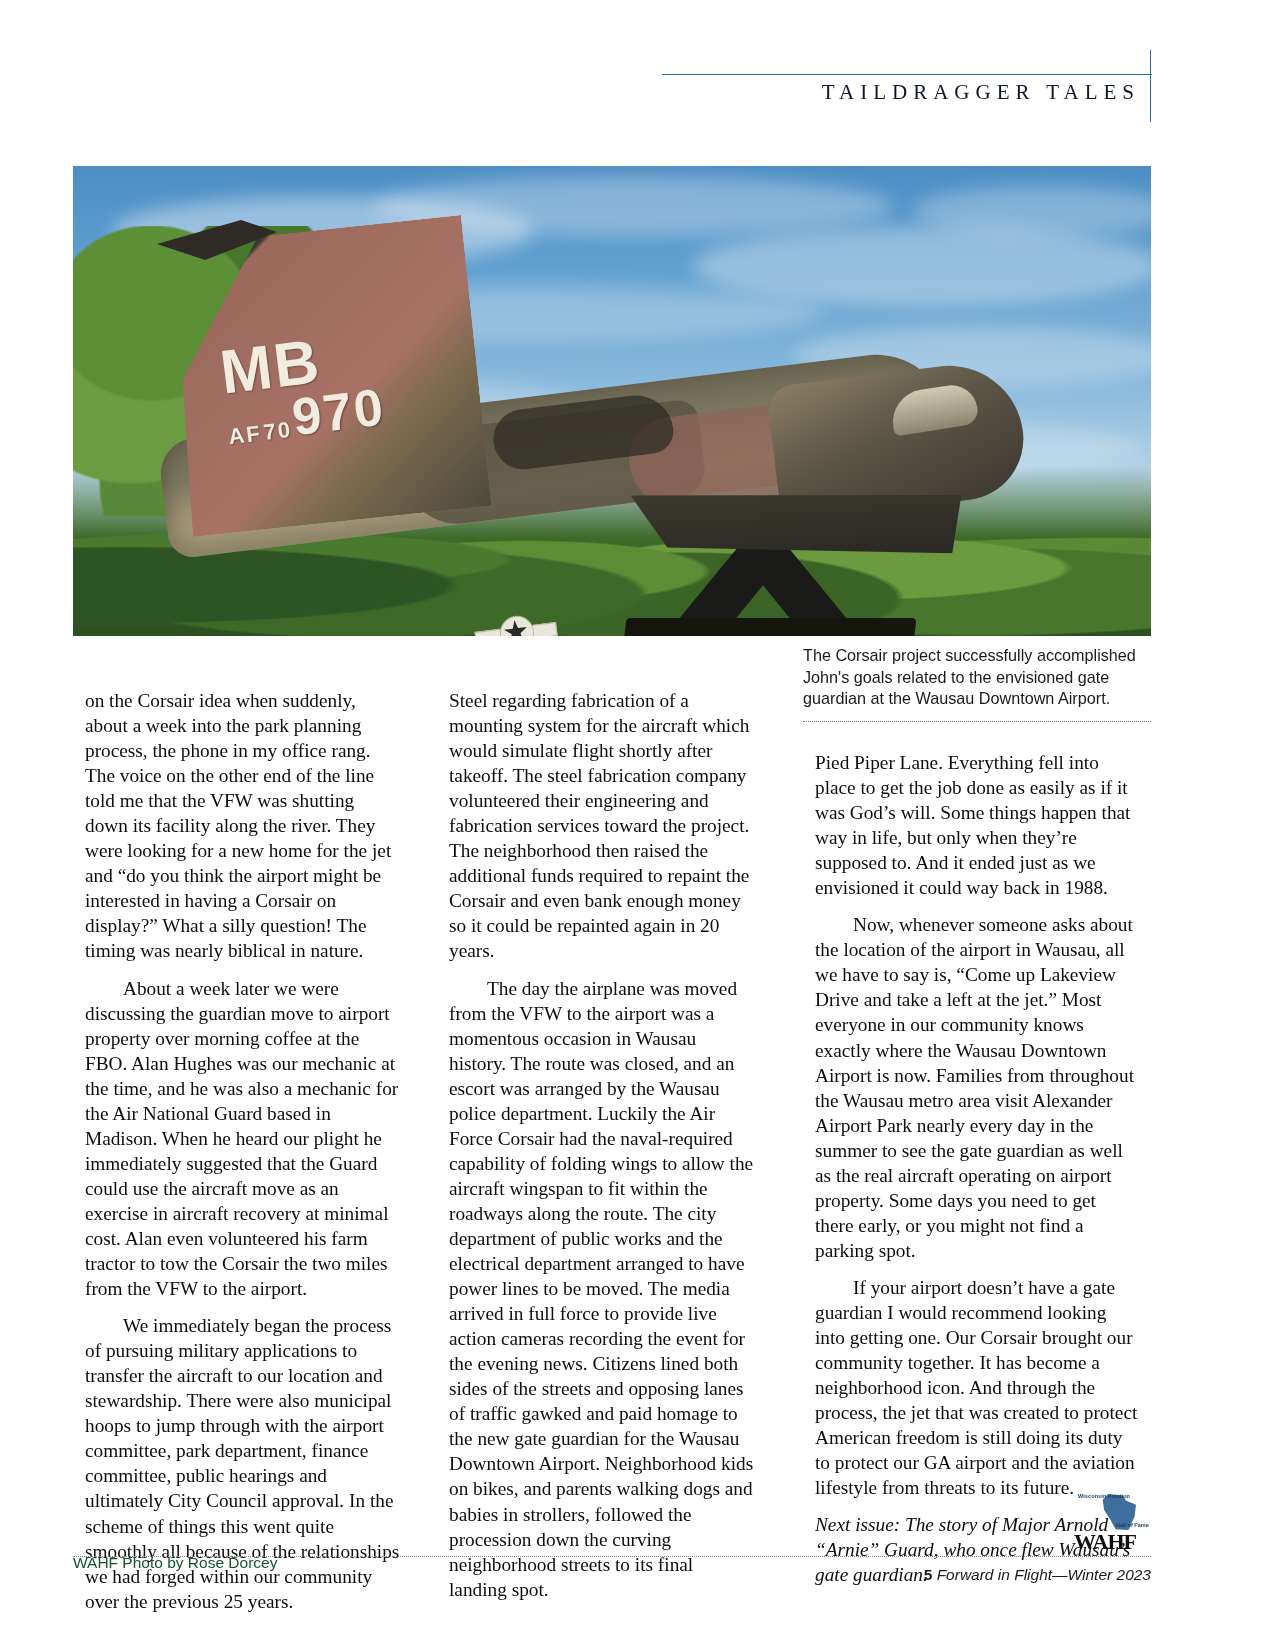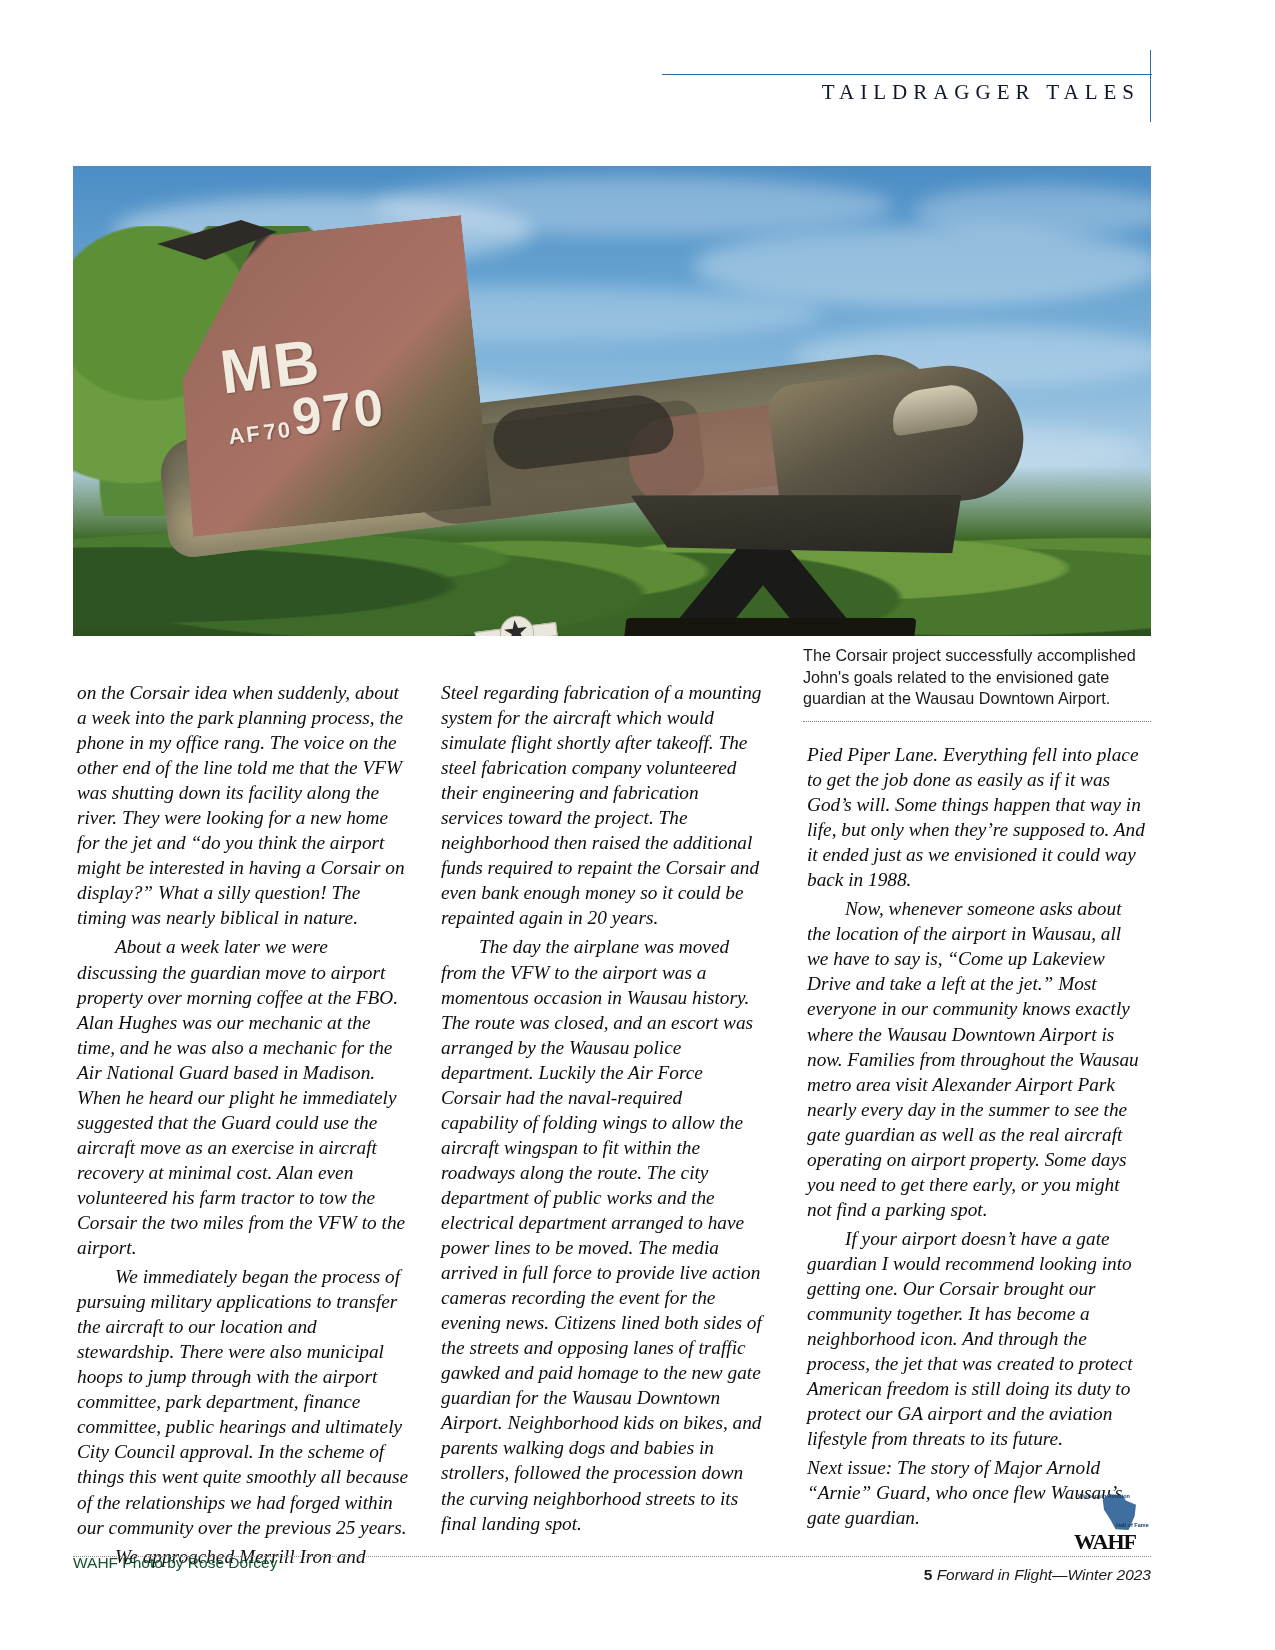--- a/index.html
+++ b/index.html
@@ -279,21 +279,21 @@
 
   
   .col {
     position: absolute;
     font-family: "Liberation Serif", serif;
     font-size: 19.3px;
     line-height: 25.05px;
     text-align: left;
     color: #0d0d0d;
   }
-  .col p { margin: 4px; font-style: italic; }
+  .col p { margin: 12px; }
   .col p.ind { text-indent: 38px; }
 
   #col1 { left: 73px;  top: 676px; width: 340px; }
   #col2 { left: 437px; top: 676px; width: 330px; }
   #col3 { left: 803px; top: 738px; width: 348px; }
 
   .next-issue {
     margin-top: 25px;
     font-style: italic;
   }
@@ -433,21 +433,20 @@
     </div>
   </div>
 
   <div class="caption">The Corsair project successfully accomplished John's goals related to the envisioned gate guardian at the Wausau Downtown Airport.</div>
   <div class="caption-rule"></div>
 
   <div class="col" id="col1">
     <p>on the Corsair idea when suddenly, about a week into the park planning process, the phone in my office rang. The voice on the other end of the line told me that the VFW was shutting down its facility along the river. They were looking for a new home for the jet and “do you think the airport might be interested in having a Corsair on display?” What a silly question! The timing was nearly biblical in nature.</p>
     <p class="ind">About a week later we were discussing the guardian move to airport property over morning coffee at the FBO. Alan Hughes was our mechanic at the time, and he was also a mechanic for the Air National Guard based in Madison. When he heard our plight he immediately suggested that the Guard could use the aircraft move as an exercise in aircraft recovery at minimal cost. Alan even volunteered his farm tractor to tow the Corsair the two miles from the VFW to the airport.</p>
     <p class="ind">We immediately began the process of pursuing military applications to transfer the aircraft to our location and stewardship. There were also municipal hoops to jump through with the airport committee, park department, finance committee, public hearings and ultimately City Council approval. In the scheme of things this went quite smoothly all because of the relationships we had forged within our community over the previous 25 years.</p>
-    <p class="ind">We approached Merrill Iron and</p>
   </div>
 
   <div class="col" id="col2">
     <p>Steel regarding fabrication of a mounting system for the aircraft which would simulate flight shortly after takeoff. The steel fabrication company volunteered their engineering and fabrication services toward the project. The neighborhood then raised the additional funds required to repaint the Corsair and even bank enough money so it could be repainted again in 20 years.</p>
     <p class="ind">The day the airplane was moved from the VFW to the airport was a momentous occasion in Wausau history. The route was closed, and an escort was arranged by the Wausau police department. Luckily the Air Force Corsair had the naval-required capability of folding wings to allow the aircraft wingspan to fit within the roadways along the route. The city department of public works and the electrical department arranged to have power lines to be moved. The media arrived in full force to provide live action cameras recording the event for the evening news. Citizens lined both sides of the streets and opposing lanes of traffic gawked and paid homage to the new gate guardian for the Wausau Downtown Airport. Neighborhood kids on bikes, and parents walking dogs and babies in strollers, followed the procession down the curving neighborhood streets to its final landing spot.</p>
   </div>
 
   <div class="col" id="col3">
     <p>Pied Piper Lane. Everything fell into place to get the job done as easily as if it was God’s will. Some things happen that way in life, but only when they’re supposed to. And it ended just as we envisioned it could way back in 1988.</p>
     <p class="ind">Now, whenever someone asks about the location of the airport in Wausau, all we have to say is, “Come up Lakeview Drive and take a left at the jet.” Most everyone in our community knows exactly where the Wausau Downtown Airport is now. Families from throughout the Wausau metro area visit Alexander Airport Park nearly every day in the summer to see the gate guardian as well as the real aircraft operating on airport property. Some days you need to get there early, or you might not find a parking spot.</p>

